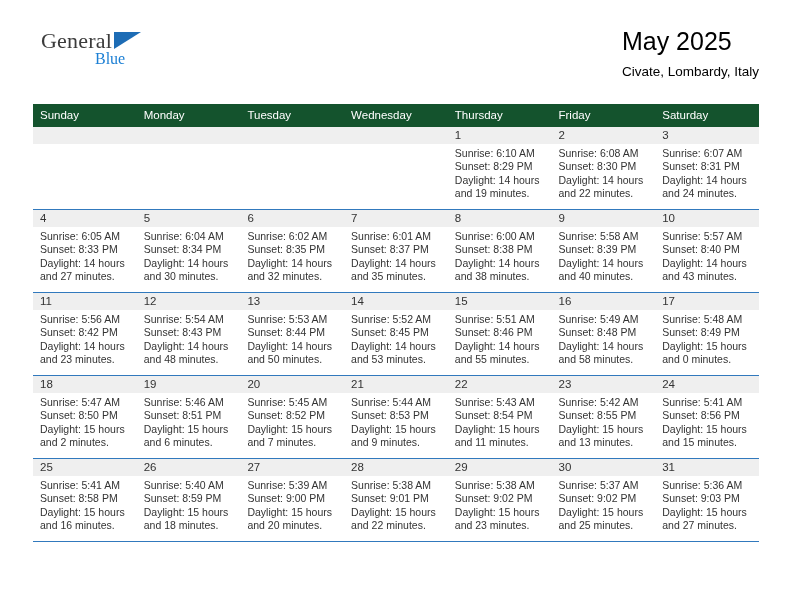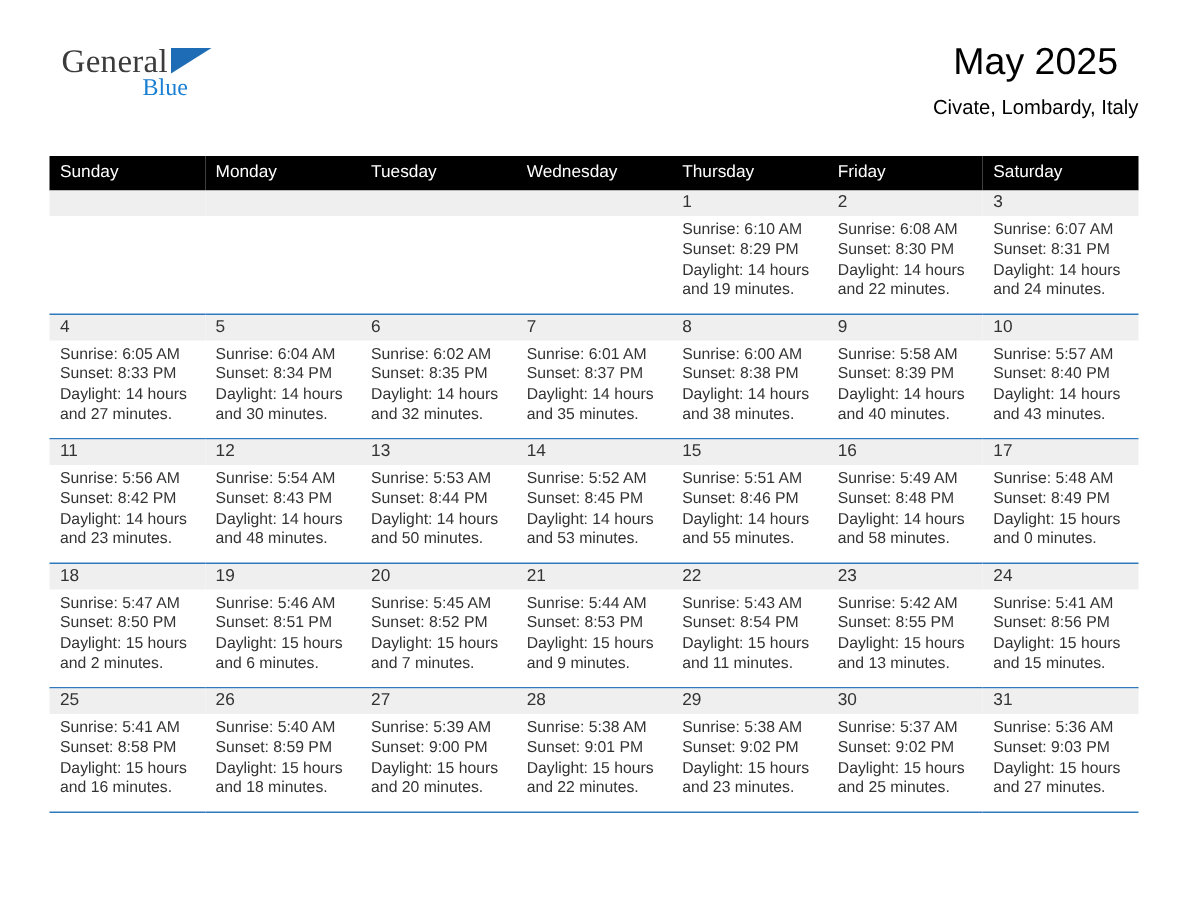--- a/index.html
+++ b/index.html
@@ -62,21 +62,21 @@
     line-height: 1;
     position: absolute;
     left: 58px;
     top: 21px;
   }
 
   .title-wrap {
     position: absolute;
     right: 0px;
     top: 28px;
-    text-align: center;
+    text-align: left;
   }
   .cal-title {
     font-size: 25px;
     color: #000000;
     line-height: 1.1;
     font-weight: normal;
     margin: 0;
   }
   .cal-sub {
     font-size: 13.5px;
@@ -91,21 +91,21 @@
     left: 33px;
     top: 104px;
     width: 726px;
   }
   table.cal {
     border-collapse: collapse;
     table-layout: fixed;
     width: 726px;
   }
   table.cal th {
-    background: #000000;
+    background: #14532d;
     color: #ffffff;
     font-size: 11.5px;
     font-weight: normal;
     text-align: left;
     padding: 5px 0 6px 7px;
     height: 11px;
     border: none;
   }
   table.cal td {
     vertical-align: top;

